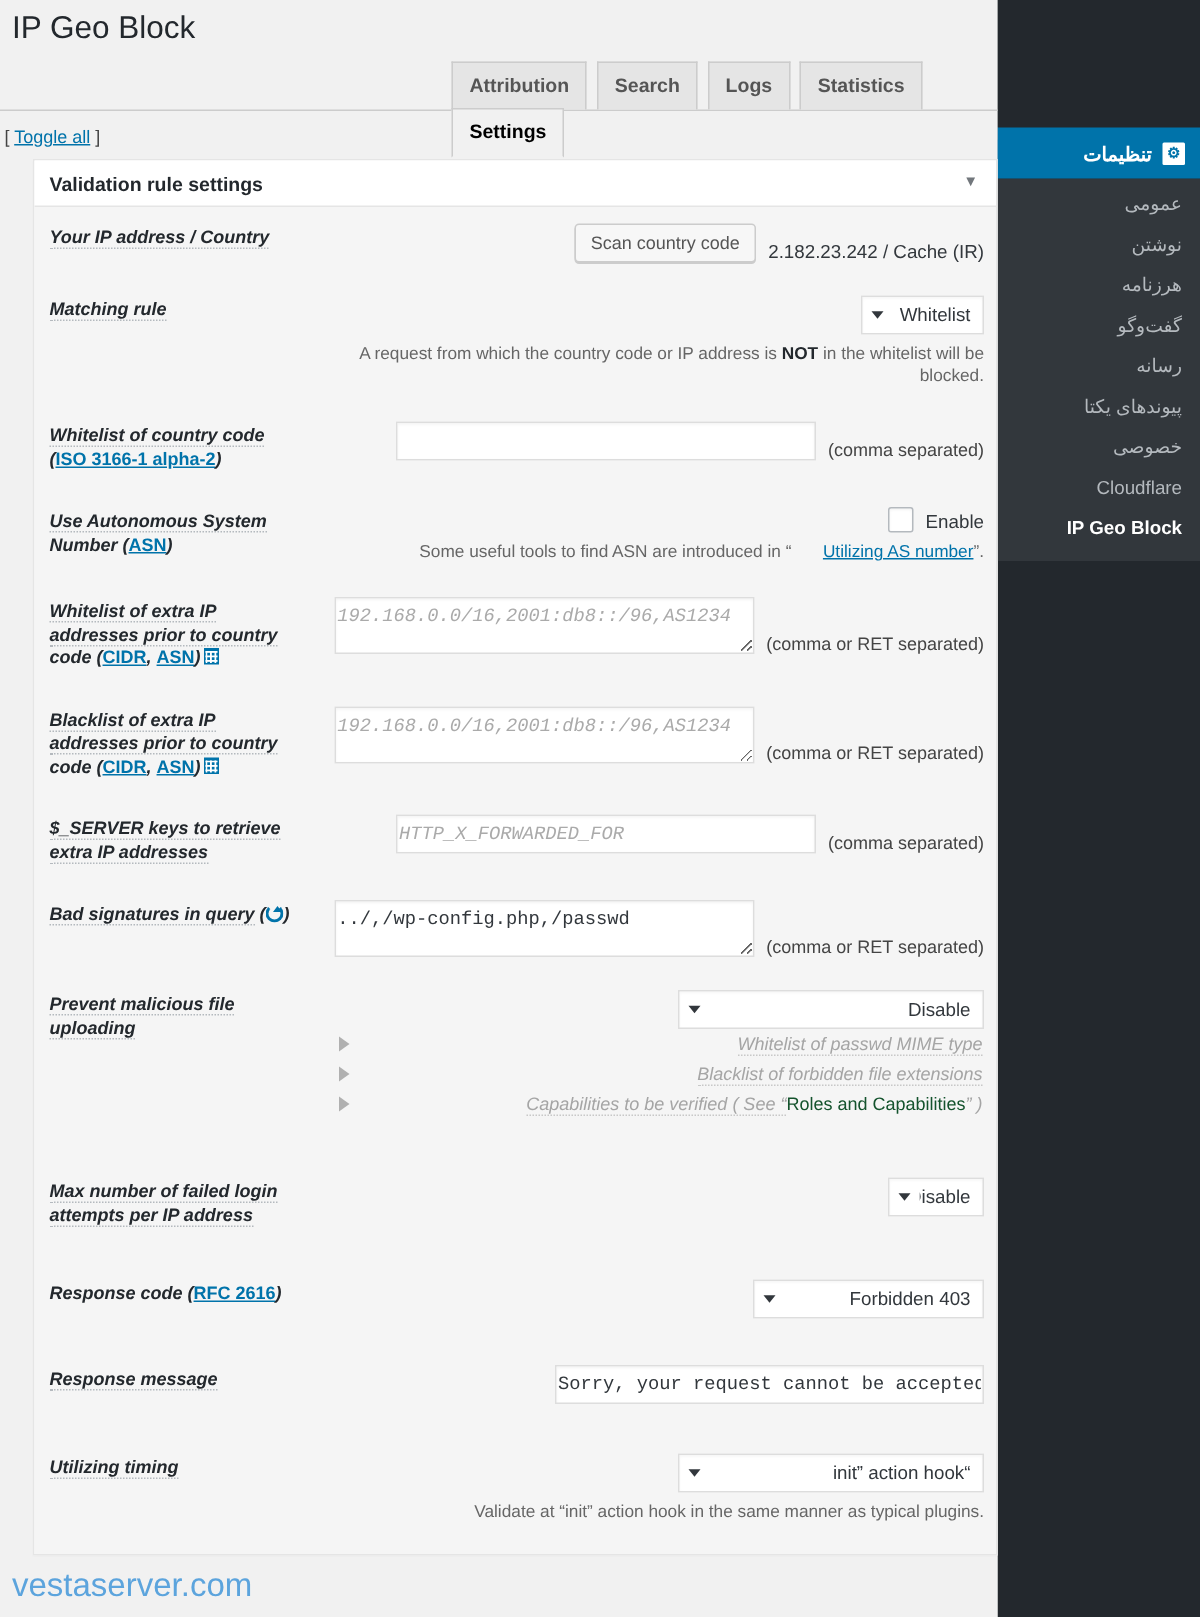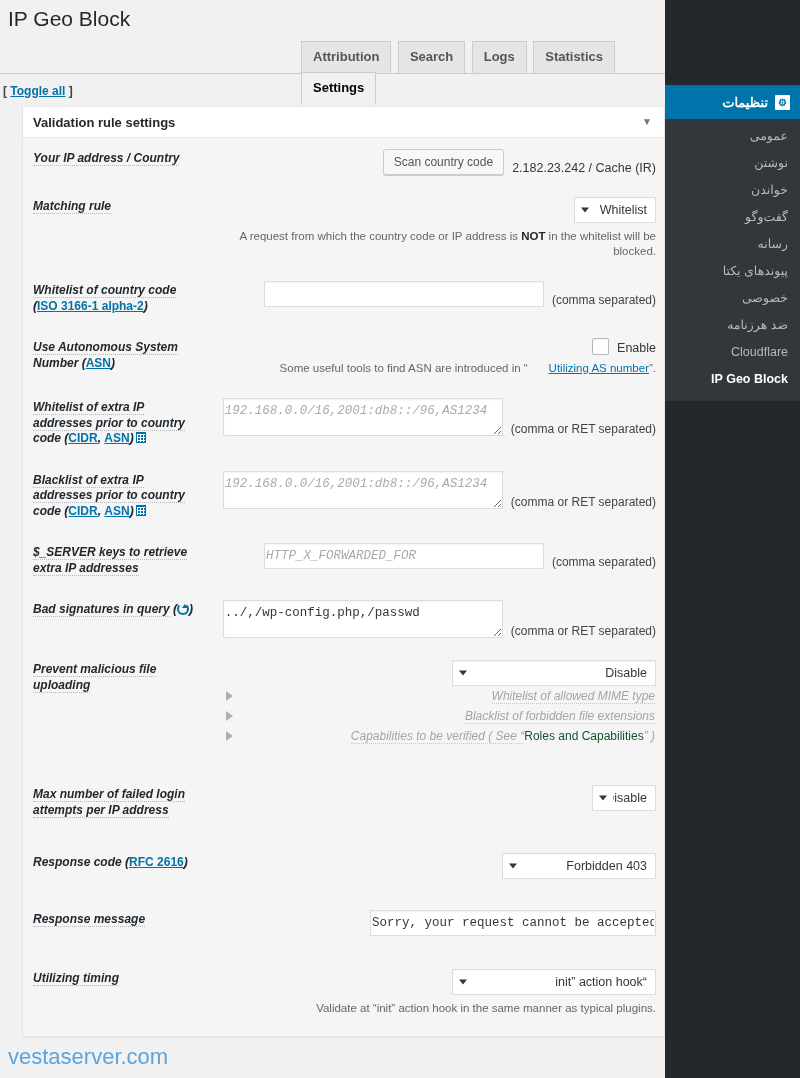--- a/index.html
+++ b/index.html
@@ -127,21 +127,20 @@
     color: #000;
     font-weight: 700;
   }
 
   
   .toggle-all-line {
     direction: ltr;
     font-size: 12px;
     color: #444;
     padding: 10px 0 8px 3px;
-    font-weight: bold;
   }
   .toggle-all-line a {
     color: #0073aa;
     text-decoration: underline;
     cursor: pointer;
   }
 
   
   .postbox {
     margin: 0 0 0 5px;
@@ -375,26 +374,25 @@
   <div class="adminmenu">
     <div class="adminmenu-top-spacer"></div>
     <div class="menu-current">
       <span class="arrow"></span>
       <span class="wp-icon">⚙</span>
       <span class="label">تنظیمات</span>
     </div>
     <div class="submenu">
       <span class="submenu-item">عمومی</span>
       <span class="submenu-item">نوشتن</span>
-      <span class="submenu-item">خواندن</span>
+      <span class="submenu-item">هرزنامه</span>
       <span class="submenu-item">گفت‌وگو</span>
       <span class="submenu-item">رسانه</span>
       <span class="submenu-item">پیوندهای یکتا</span>
       <span class="submenu-item">خصوصی</span>
-      <span class="submenu-item">ضد هرزنامه</span>
       <span class="submenu-item">Cloudflare</span>
       <span class="submenu-item current">IP Geo Block</span>
     </div>
   </div>
 
   <div class="wrap">
 
     <h1 class="page-title">IP Geo Block</h1>
 
     <div class="nav-tab-wrapper">
@@ -536,21 +534,21 @@
               <div class="row-flex">
                 <span class="sel-wrap">
                   <select class="wpsel" style="width:204px">
                     <option>Disable</option>
                   </select>
                   <span class="caret"></span>
                 </span>
               </div>
               <div class="acc-row">
                 <span class="acc-caret"></span>
-                <span class="acc-label"><span class="dotted">Whitelist of allowed MIME type</span></span>
+                <span class="acc-label"><span class="dotted">Whitelist of passwd MIME type</span></span>
               </div>
               <div class="acc-row">
                 <span class="acc-caret"></span>
                 <span class="acc-label"><span class="dotted">Blacklist of forbidden file extensions</span></span>
               </div>
               <div class="acc-row">
                 <span class="acc-caret"></span>
                 <span class="acc-label"><span class="dotted">Capabilities to be verified ( See “</span><a>Roles and Capabilities</a><span>” )</span></span>
               </div>
             </td>

